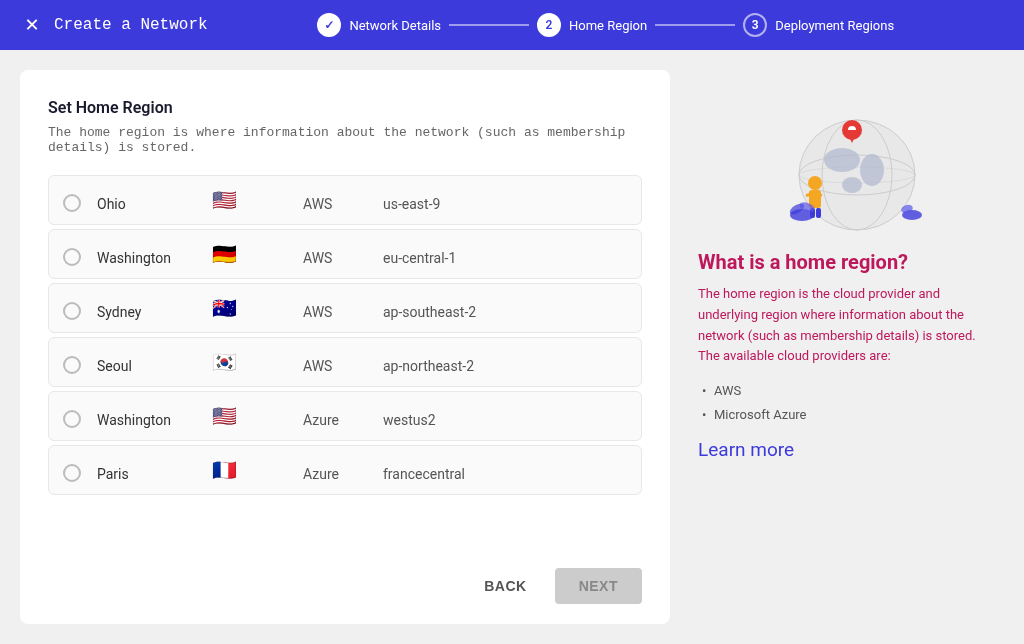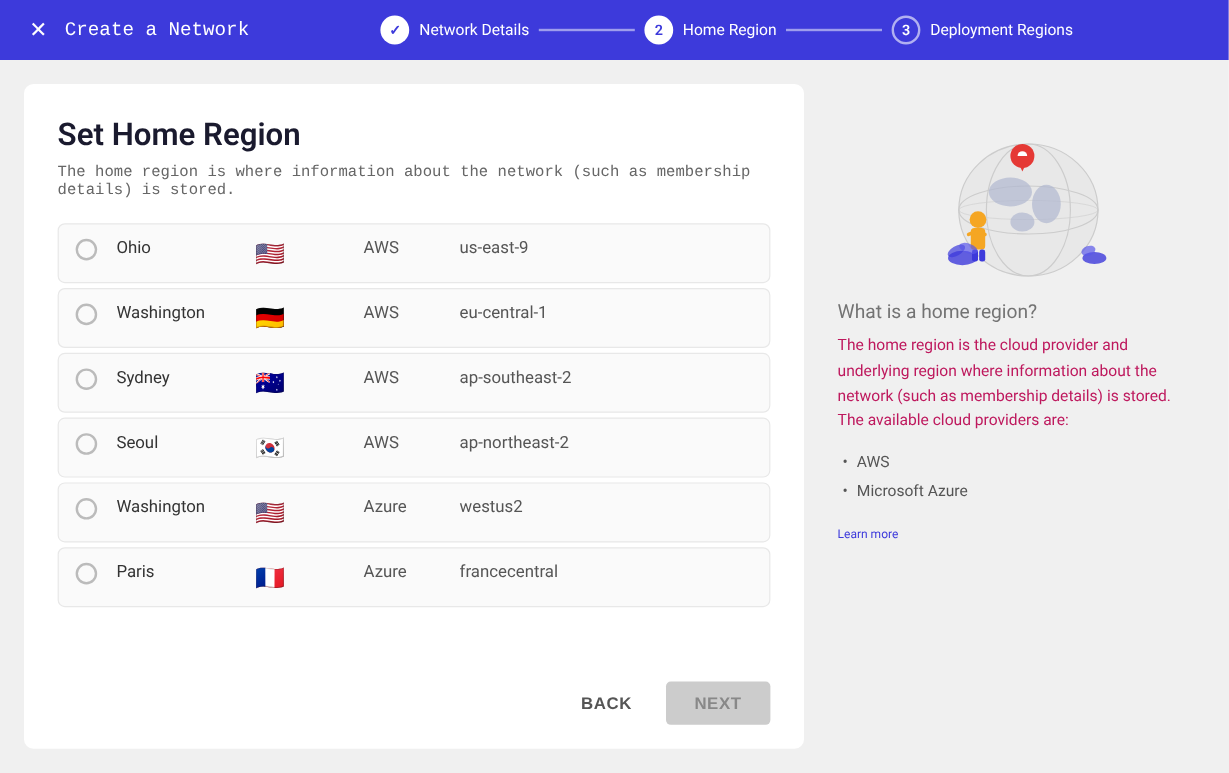--- a/index.html
+++ b/index.html
@@ -102,42 +102,42 @@
     
     .left-panel {
       background: white;
       border-radius: 8px;
       padding: 28px 28px 20px 28px;
       flex: 0 0 650px;
       display: flex;
       flex-direction: column;
     }
     .panel-title {
-      font-size: 26px;
+      font-size: 16px;
       font-weight: 600;
       color: #1a1a2e;
       margin-bottom: 8px;
     }
     .panel-subtitle {
       font-size: 13px;
       color: #666;
       margin-bottom: 20px;
       font-family: Liberation Mono, monospace;
     }
 
     
     .region-list {
       flex: 1;
       display: flex;
       flex-direction: column;
       gap: 4px;
     }
     .region-row {
       display: flex;
-      align-items: flex-start;
+      align-items: flex-end;
       padding: 12px 14px;
       border: 1px solid #e8e8e8;
       border-radius: 6px;
       background: #fafafa;
       cursor: pointer;
       gap: 0;
     }
     .region-radio {
       width: 18px;
       height: 18px;
@@ -213,23 +213,23 @@
       justify-content: center;
       align-items: center;
       padding: 10px 0 20px 0;
       height: 180px;
     }
     
     .info-card {
       padding: 0 8px;
     }
     .info-title {
-      font-size: 16px;
-      font-weight: 400;
-      color: #737373;
+      font-size: 20px;
+      font-weight: 700;
+      color: #be185d;
       margin-bottom: 10px;
     }
     .info-text {
       font-size: 13px;
       color: #be185d;
       line-height: 1.6;
       margin-bottom: 12px;
     }
     .info-list {
       list-style: none;
@@ -247,21 +247,21 @@
       position: absolute;
       left: 4px;
     }
     .info-text-2 {
       font-size: 13px;
       color: #555;
       line-height: 1.6;
       margin-bottom: 12px;
     }
     .learn-more {
-      font-size: 10px;
+      font-size: 19px;
       color: #3d3adb;
       text-decoration: none;
       cursor: pointer;
     }
   </style>
 </head>
 <body>
 
 <header class="header">
   <div class="header-left">

